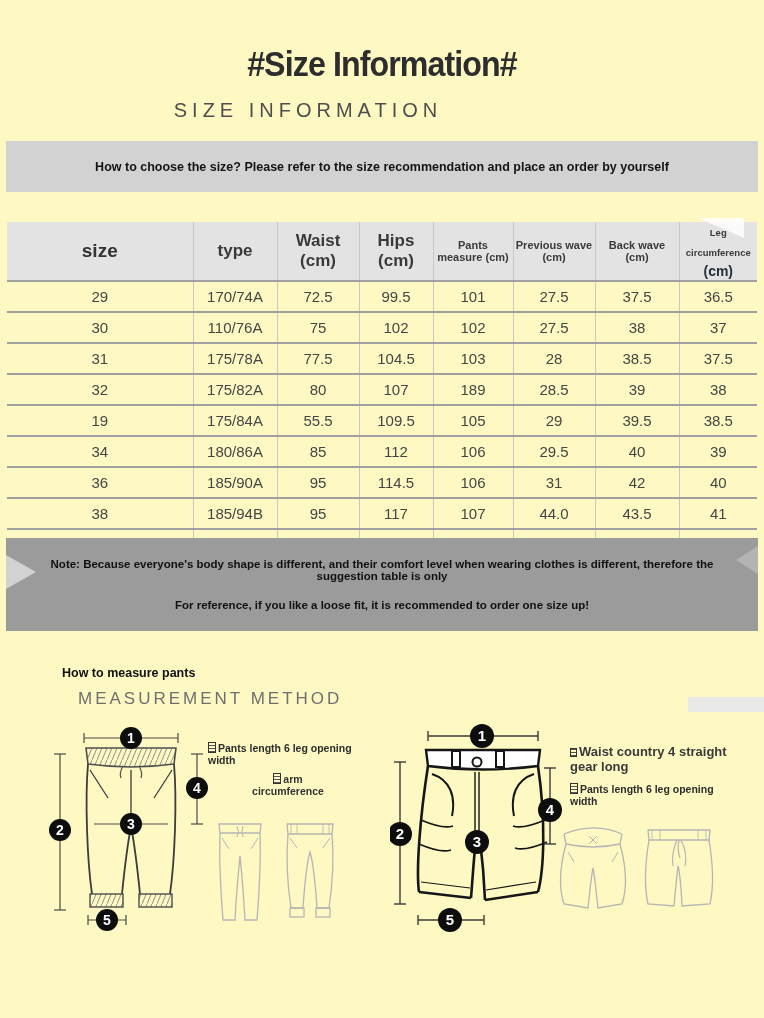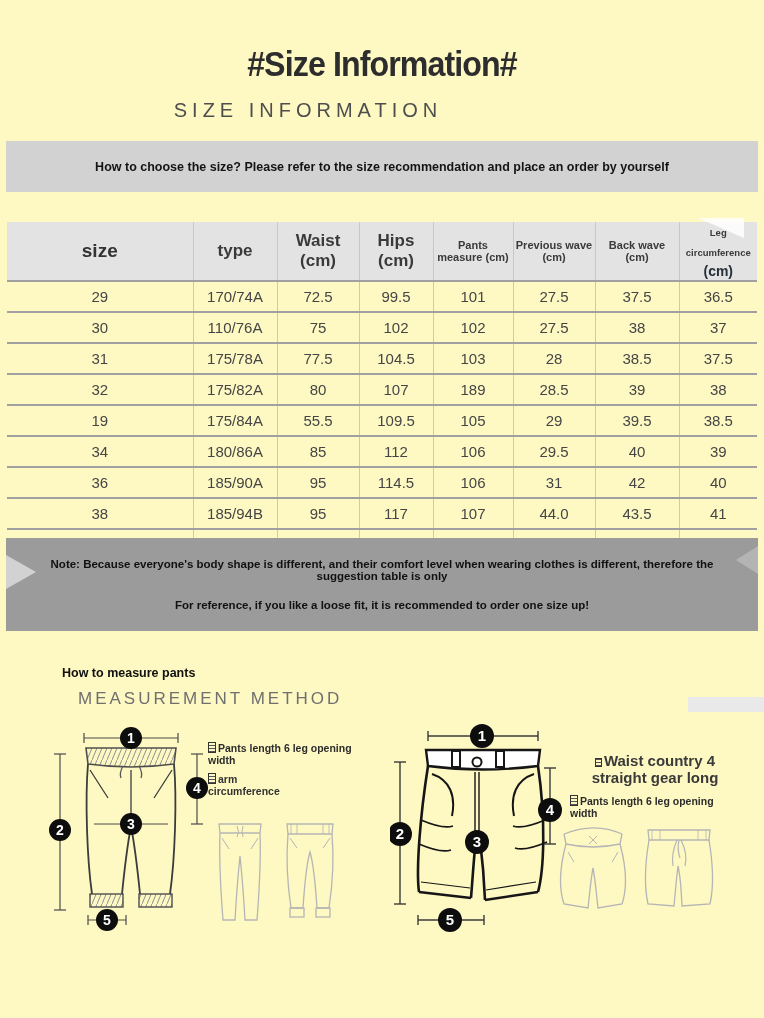--- a/index.html
+++ b/index.html
@@ -44,23 +44,23 @@
     border-right:22px solid rgba(255,255,255,.25);}
   
   .measure-heading{left:62px;top:666px;font-size:12.5px;font-weight:bold;color:#111;}
   .measure-subheading{left:60px;top:689px;font-size:17px;letter-spacing:3px;color:#6f6f6f;margin-left:18px;}
   .wm-strip{left:688px;top:697px;width:76px;height:15px;background:#e9e9e9;}
   
   .notes-left{left:208px;top:742px;width:160px;}
   .notes-right{left:570px;top:744px;width:170px;}
   .nl1{font-size:15px;font-weight:bold;color:#222;margin:0 0 8px 0;}
   .nsm{font-size:10.5px;font-weight:bold;color:#2c2c2c;margin:0 0 7px 0;}
-  .nxs{font-size:15px;font-weight:bold;color:#3a3a3a;margin:8px 0 9px 0;text-align:center;}
+  .nxs{font-size:13px;font-weight:bold;color:#3a3a3a;margin:0 0 9px 0;}
   .nin{margin-left:28px;margin-bottom:2px;}
-  .nplain{font-size:10.5px;font-weight:600;color:#333;margin:0;}
+  .nplain{font-size:10.5px;font-weight:600;color:#333;margin:0;text-align:center;}
   .nbig{font-size:17px;font-weight:bold;color:#161616;margin:4px 0 0 0;display:flex;align-items:center;gap:5px;}
   .tofu{display:inline-block;border:1px solid #333;vertical-align:-1px;margin-right:2px;
     background:repeating-linear-gradient(0deg,#555 0 1px,transparent 1px 3px);}
   .tofu-s{width:5px;height:7px;}
   .tofu-m{width:6px;height:9px;}
   .tofu-l{width:12px;height:15px;border-width:2px;vertical-align:-2px;}
   
   .svg-pants{left:42px;top:724px;}
   .svg-smallpants{left:211px;top:816px;}
   .svg-shorts{left:390px;top:722px;}

